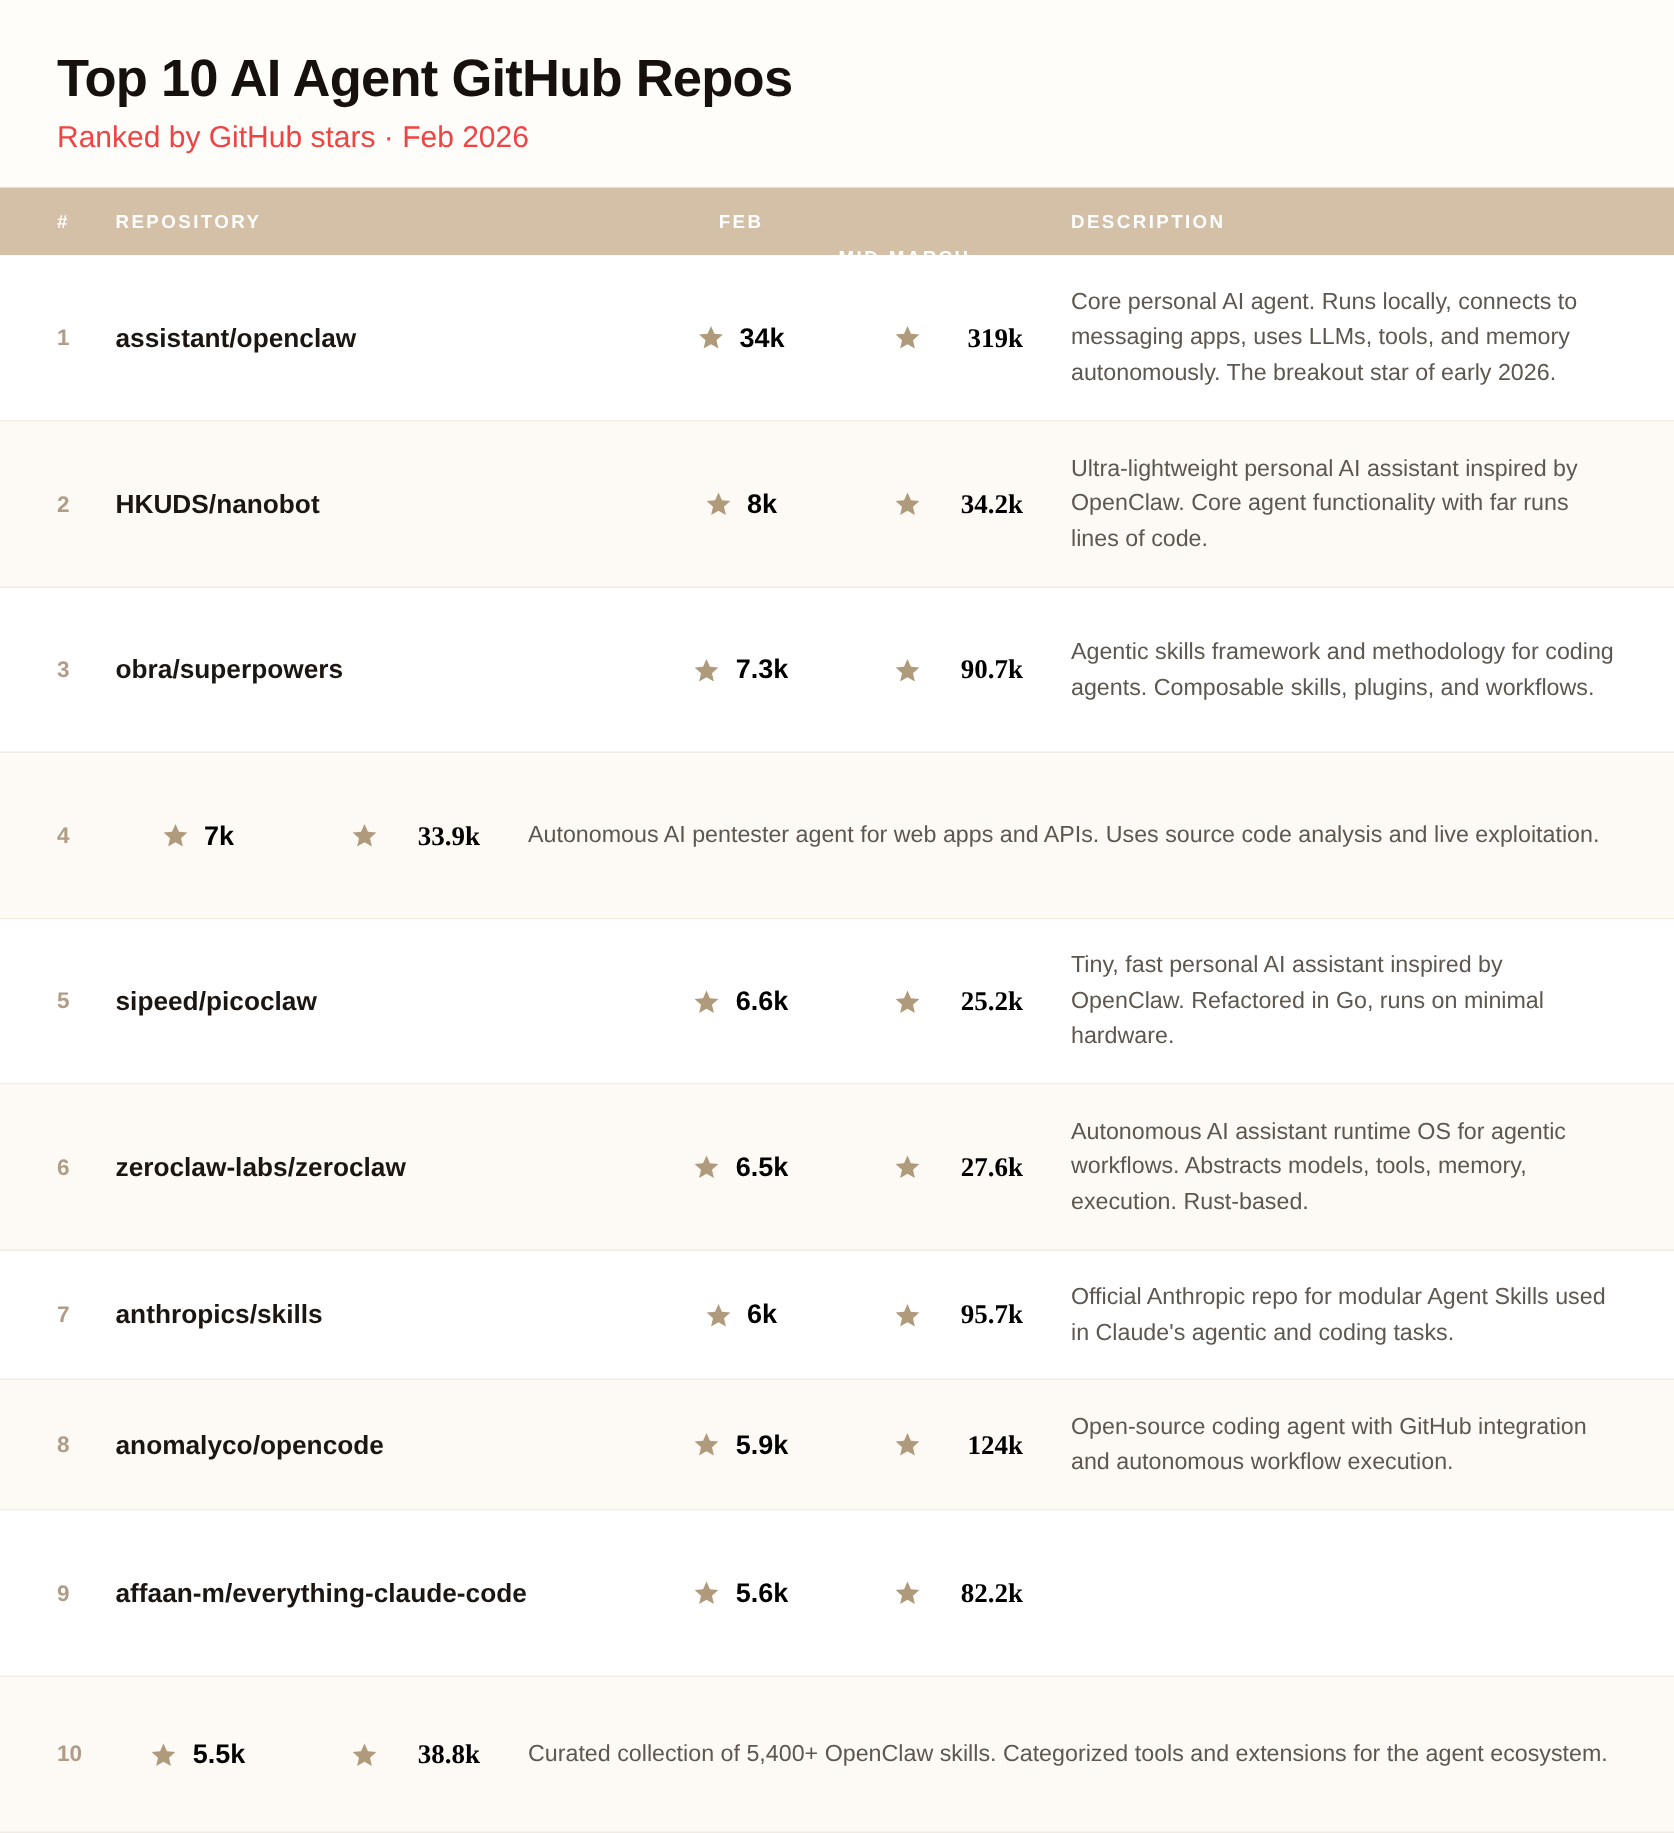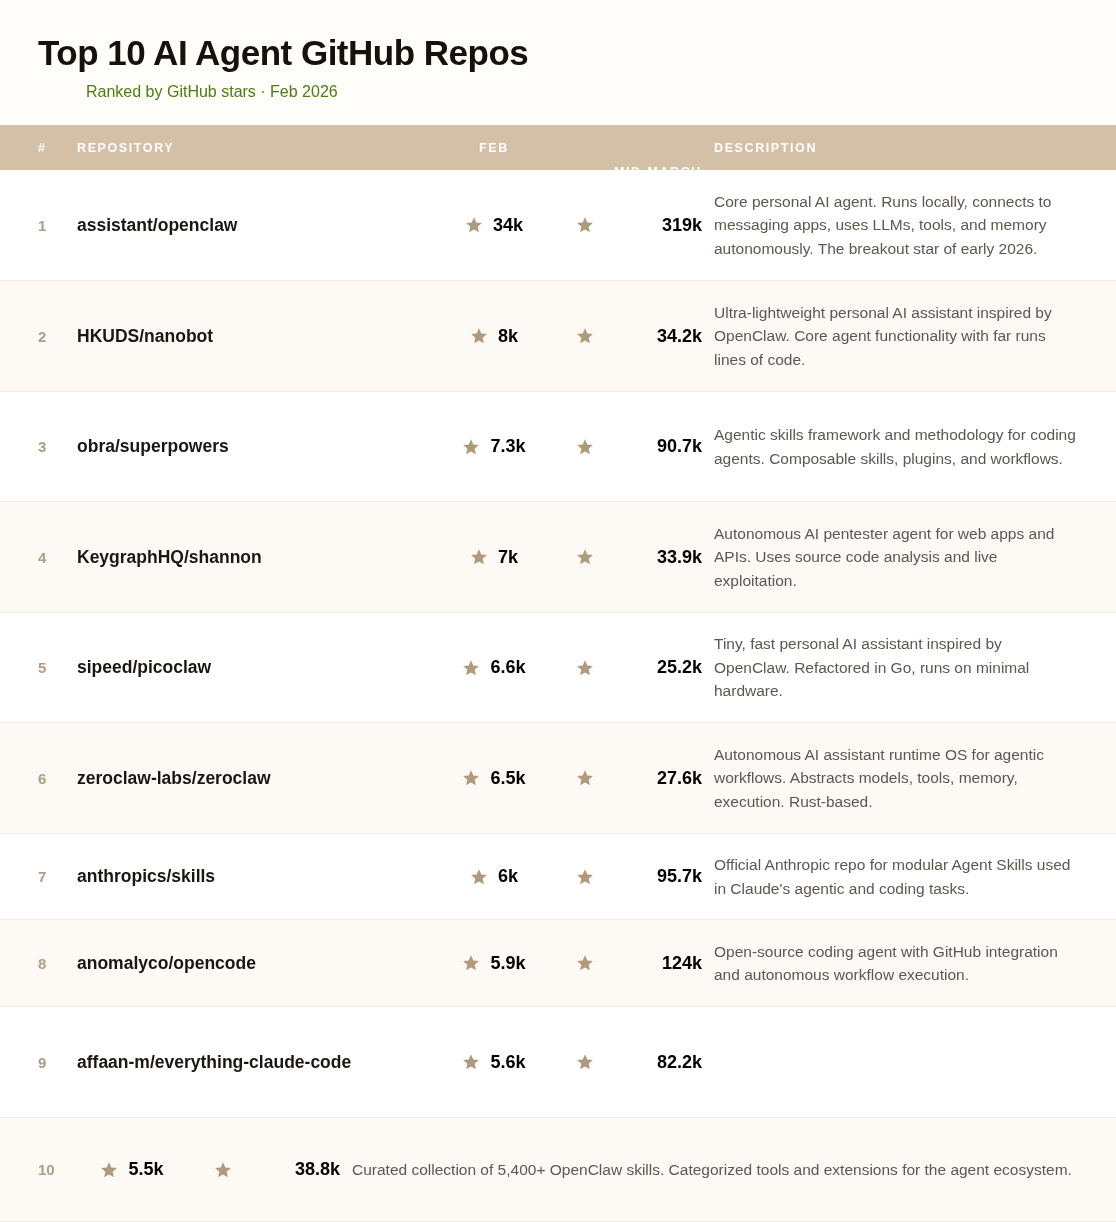--- a/index.html
+++ b/index.html
@@ -1,41 +1,41 @@
 <!DOCTYPE html>
 <html><head>
   <meta charset="utf-8">
   <style>
     * { box-sizing: border-box; margin: 0; padding: 0; }
     html, body { width: 1116px; height: 1222px; background: #fffdfa; overflow: hidden; }
     body { font-family: "Liberation Sans", "DejaVu Sans", sans-serif; color: #1c1612; }
     .header { padding: 33px 38px 0 38px; height: 125px; }
     .title { font-size: 35px; font-weight: 700; letter-spacing: -0.5px; color: #17110d; line-height: 40px; }
-    .subtitle { margin-top: 9px; font-size: 16px; color: #4d7c0f; line-height: 20px; margin-left: 48px; }
+    .subtitle { margin-top: 9px; font-size: 20px; color: #ef4444; line-height: 20px; }
 
     .table { width: 1116px; }
     .thead { display: flex; align-items: center; height: 45px; background: #d4bfa7; color: #ffffff;
              font-size: 12.5px; font-weight: 700; letter-spacing: 1.6px; text-transform: uppercase; }
     .col-rank { width: 77px; padding-left: 38px; flex: none; }
     .col-repo { width: 362px; flex: none; }
     .col-feb { width: 110px; flex: none; text-align: center; }
     .col-mar { width: 153px; flex: none; text-align: center; }
     .col-desc { flex: 1; padding-right: 24px; }
     .thead .col-feb { padding-left: 0; text-align: center; }
-    .thead .col-mar { text-align: right; padding-left: 10px; margin-top: 48px; }
+    .thead .col-mar { text-align: left; padding-left: 10px; margin-top: 48px; }
     .thead .col-desc { padding-left: 12px; }
 
     .row { display: flex; align-items: center; border-bottom: 1px solid #f1ebe4; }
     .row:nth-child(odd) { background: #ffffff; }
     .row:nth-child(even) { background: #fdf9f4; }
     .row .col-rank { font-size: 15px; font-weight: 700; color: #b09d88; }
     .row .col-repo { font-size: 17.5px; font-weight: 700; color: #1c1612; }
     .stars { display: flex; align-items: center; justify-content: center; font-size: 18px; font-weight: 700; color: #000000; }
     .stars svg { width: 18px; height: 18px; margin-right: 10px; flex: none; }
-    .row .col-mar .stars { justify-content: space-between; padding-left: 27px; }
+    .row .col-mar .stars { justify-content: center; padding-left: 27px; font-family: Liberation Serif, serif; }
     .row .col-mar .stars .val { min-width: 58px; text-align: right; display: inline-block; }
     .row .col-desc { font-size: 15.5px; line-height: 23.5px; color: #5e5750; padding-left: 12px; padding-right: 36px; }
   </style>
 </head>
 <body>
 
 <div class="header">
   <h1 class="title">Top 10 AI Agent GitHub Repos</h1>
   <div class="subtitle">Ranked by GitHub stars · Feb 2026</div>
 </div>
@@ -107,21 +107,20 @@
         <svg viewBox="0 0 24 24">
               <path fill="#b09a7c" d="M12 1.8l3.05 6.9 7.5.7-5.68 5 1.7 7.36L12 17.9l-6.57 3.86 1.7-7.36-5.68-5 7.5-.7z"></path>
             </svg>
         <span class="val">90.7k</span>
       </span>
     </div>
     <div class="col-desc">Agentic skills framework and methodology for coding agents. Composable skills, plugins, and workflows.</div>
   </div>
       <div class="row" style="height: 111px;">
     <div class="col-rank">4</div>
-    <div class="col-repo">KeygraphHQ/shannon</div>
     <div class="col-feb">
       <span class="stars">
         <svg viewBox="0 0 24 24">
               <path fill="#b09a7c" d="M12 1.8l3.05 6.9 7.5.7-5.68 5 1.7 7.36L12 17.9l-6.57 3.86 1.7-7.36-5.68-5 7.5-.7z"></path>
             </svg>
         <span class="val">7k</span>
       </span>
     </div>
     <div class="col-mar">
       <span class="stars">

